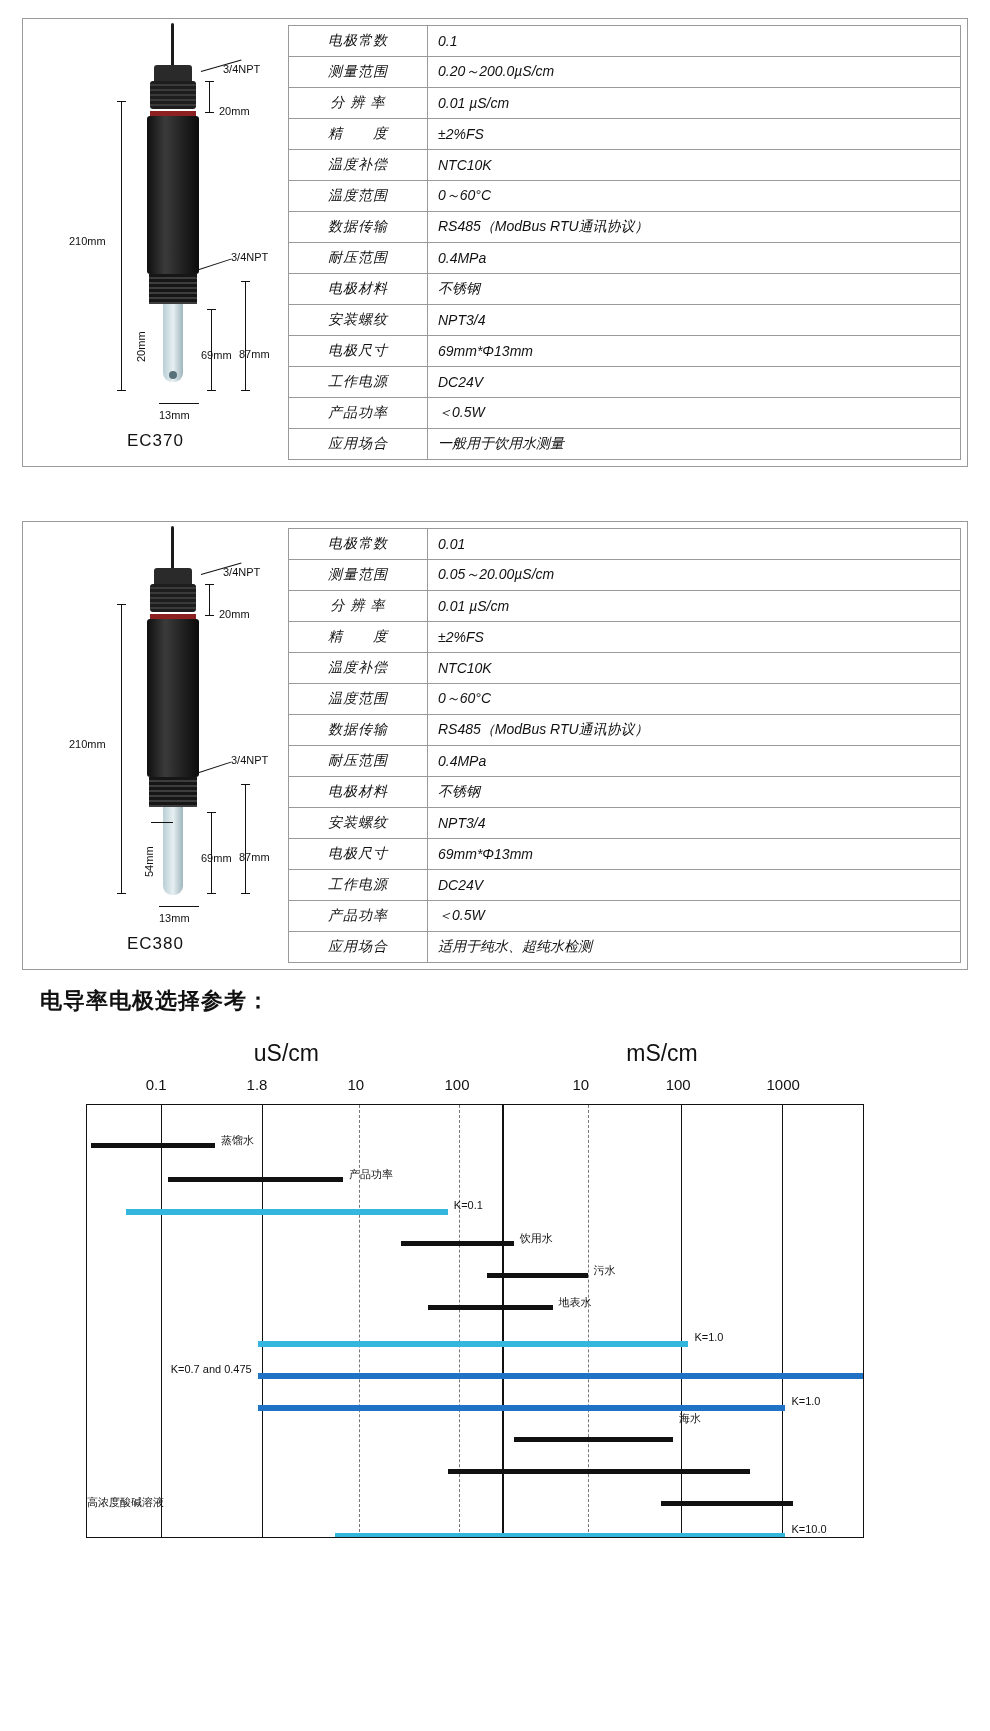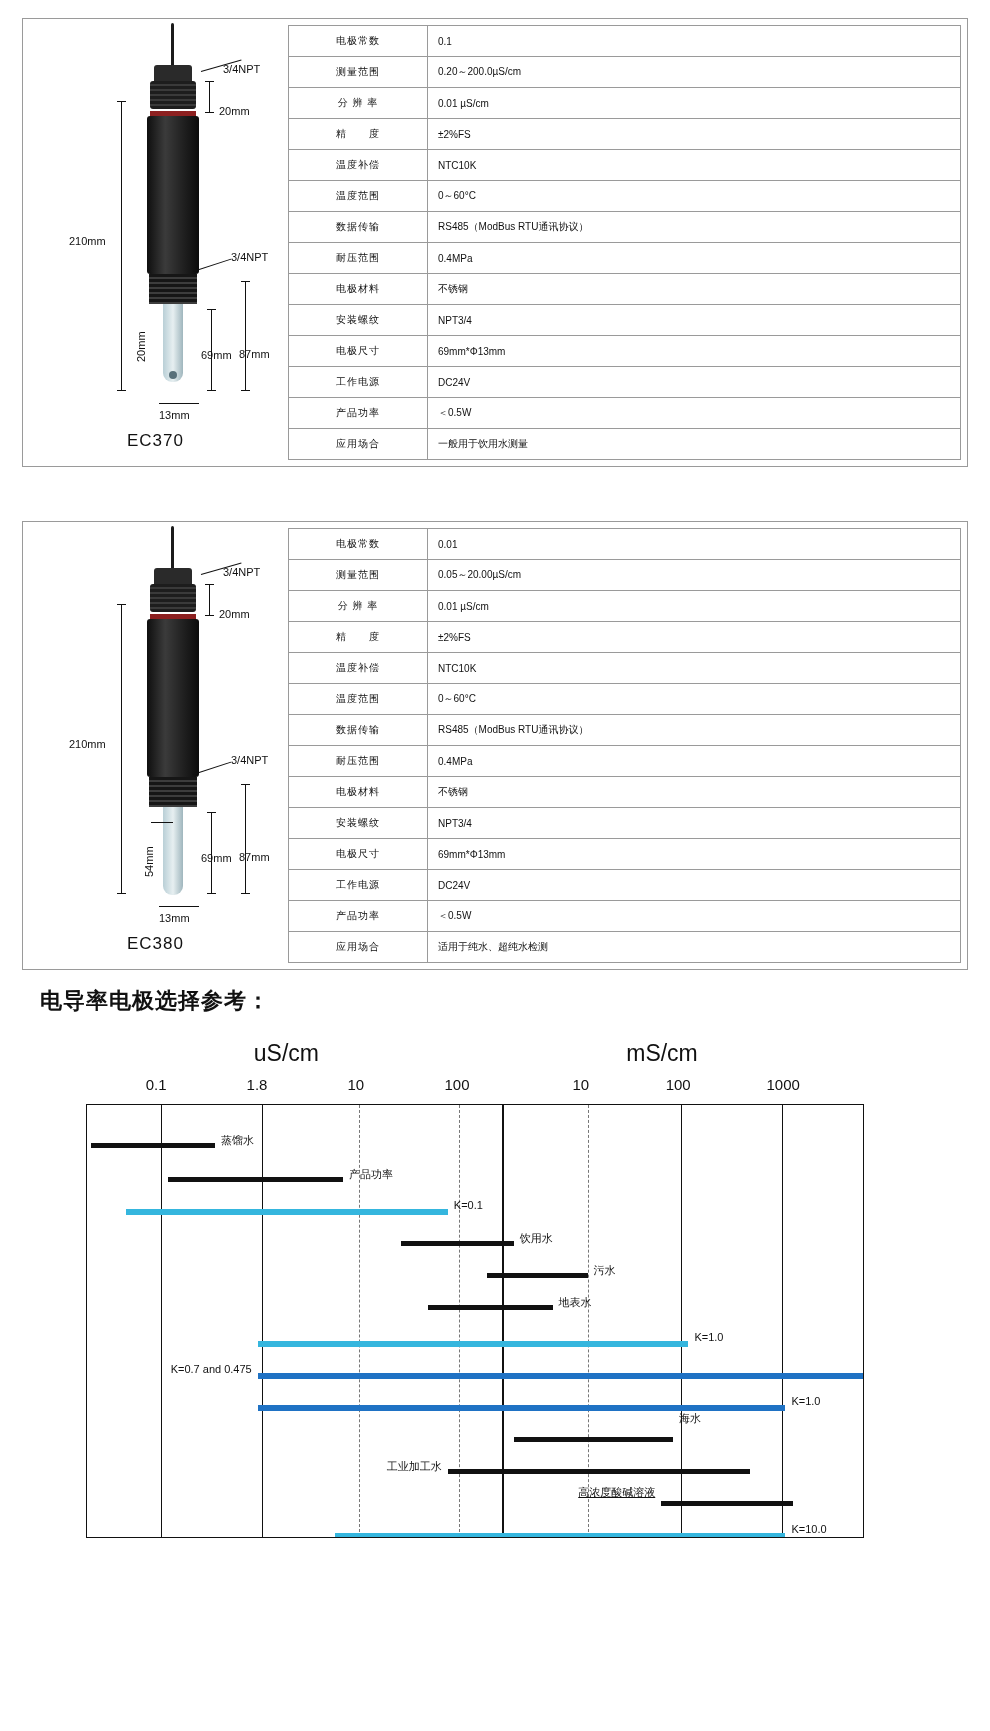--- a/index.html
+++ b/index.html
@@ -22,21 +22,22 @@
     width:265px;
     flex:0 0 265px;
     position:relative;
     border-right:0px solid transparent;
   }
   .spec-col{flex:1 1 auto;padding:6px 6px 6px 0;}
 
   table.spec{
     width:100%;
     border-collapse:collapse;
-    font-size:10px;
+    font-size:14px;
+    font-style:italic;
   }
   table.spec td{
     border:1px solid #9a9a9a;
     padding:4px 8px;
     height:22px;
     vertical-align:middle;
   }
   table.spec td.k{
     width:122px;
     text-align:center;
@@ -353,21 +354,20 @@
         <div class="blabel" style="top: 190px; left: 471.6px;">地表水</div>
         <div class="bar" style="left: 170.72px; width: 430.68px; top: 236px; background: rgb(53, 182, 222); height: 6px;"></div>
         <div class="blabel" style="top: 226px; left: 607.4px;">K=1.0</div>
         <div class="bar" style="left: 170.72px; width: 605.28px; top: 268px; background: rgb(31, 114, 196); height: 6px;"></div>
         <div class="blabel" style="top: 258px; left: 0px; width: 164.72px; text-align: right;">K=0.7 and 0.475</div>
         <div class="bar" style="left: 170.72px; width: 527.68px; top: 300px; background: rgb(31, 114, 196); height: 6px;"></div>
         <div class="blabel" style="top: 290px; left: 704.4px;">K=1.0</div>
         <div class="bar" style="left: 426.8px; width: 159.08px; top: 332px; background: rgb(17, 17, 17); height: 5px;"></div>
         <div class="blabel" style="top: 306px; left: 591.88px;">海水</div>
         <div class="bar" style="left: 360.84px; width: 302.64px; top: 364px; background: rgb(17, 17, 17); height: 5px;"></div>
-        <div class="blabel" style="top: 354px; left: 0px; width: 354.84px; text-align: right;">工业加工水</div>
         <div class="bar" style="left: 574.24px; width: 131.92px; top: 396px; background: rgb(17, 17, 17); height: 5px;"></div>
-        <div class="blabel" style="top: 380px; left: 0px; width: 568.24px; text-align: right; text-decoration: underline;">高浓度酸碱溶液</div>
+        <div class="blabel" style="top: 390px; left: 0px; width: 568.24px; ">高浓度酸碱溶液</div>
         <div class="bar" style="left: 248.32px; width: 450.08px; top: 428px; background: rgb(53, 182, 222); height: 6px;"></div>
         <div class="blabel" style="top: 418px; left: 704.4px;">K=10.0</div>
       </div>
   </div>
 
 </div>
 
 </body></html>

